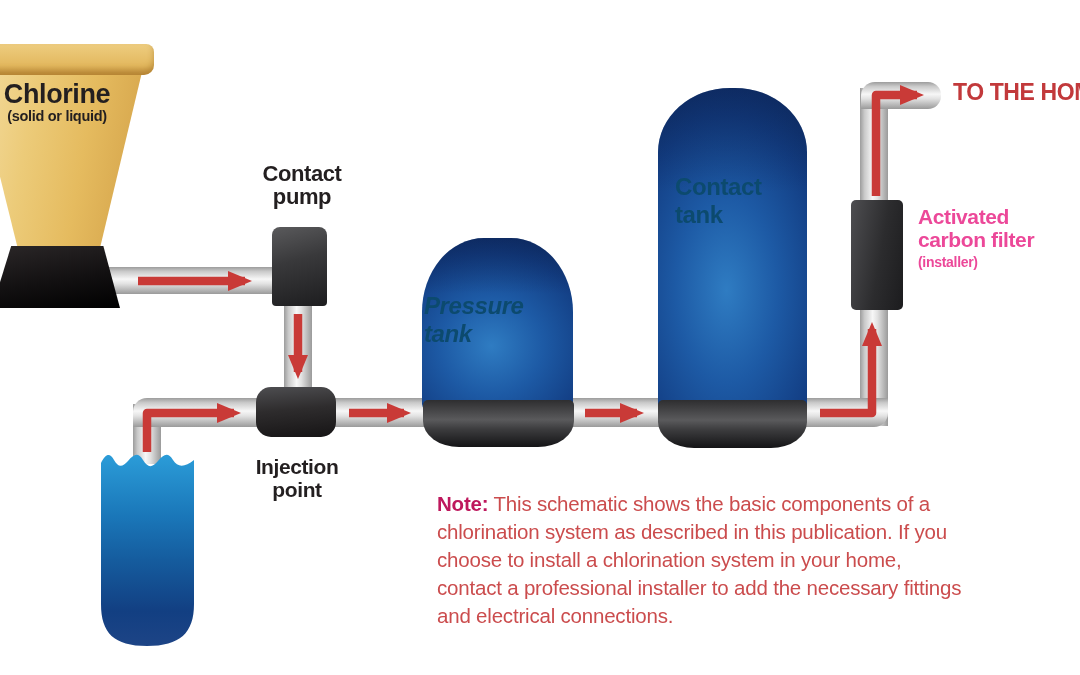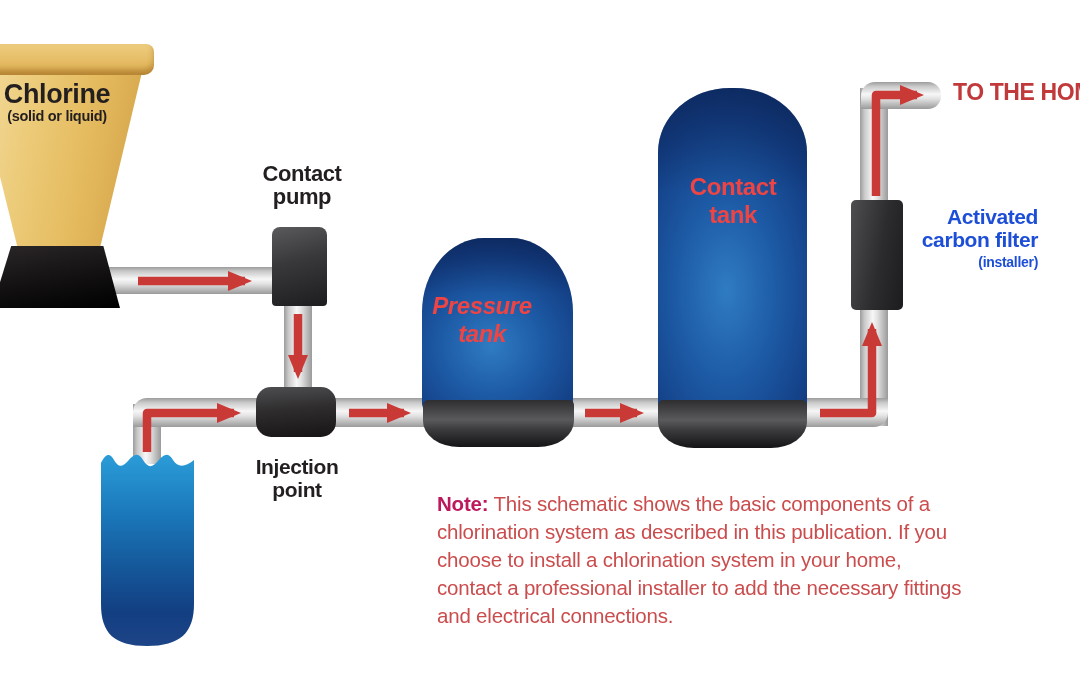--- a/index.html
+++ b/index.html
@@ -19,21 +19,21 @@
   
   .dark-box{background:linear-gradient(165deg,#5a5a5c 0%,#39393b 42%,#1d1d1f 100%);}
   .tank-body{
     background:radial-gradient(ellipse 90% 75% at 46% 62%, #2f7cc2 0%, #1d5aa5 38%, #133f85 72%, #0e2f68 100%);
   }
   .tank-body::after{content:"";position:absolute;inset:0;border-radius:inherit;
     background:linear-gradient(180deg,rgba(8,20,60,.38),rgba(8,20,60,0) 32%);}
   .tank-base{background:linear-gradient(180deg,#2e2e30 0%,#5a5a5c 42%,#3c3c3e 62%,#141416 100%);}
   
   .lbl{color:#231f20;font-weight:bold;text-align:center;letter-spacing:-0.4px;}
-  .lbl-white{color:#ef4444;font-weight:bold;text-align:center;letter-spacing:-0.4px;}
+  .lbl-white{color:#0c4a6e;font-weight:bold;text-align:left;letter-spacing:-0.4px;}
   .sub{font-weight:600;letter-spacing:-0.3px;}
   .tohome{color:#c2393b;font-weight:bold;font-size:23px;white-space:nowrap;letter-spacing:-0.4px;}
   .note{font-size:20.5px;line-height:28px;color:#cb4c4d;letter-spacing:-0.2px;}
   .note .nb{font-weight:bold;color:#be185d;}
 </style>
 </head>
 <body>
 
 <div id="stage">
 
@@ -113,21 +113,21 @@
 
     <div class="abs lbl" style="left:236px;top:162px;width:132px;font-size:22px;line-height:23px;">Contact pump</div>
 
     <div class="abs lbl" style="left:242px;top:446px;width:110px;font-size:21px;line-height:23px;margin-top:9px;">Injection point</div>
 
 
     <div class="abs lbl-white" style="left:424px;top:292px;width:116px;font-size:24px;line-height:28px;font-style:italic;">Pressure tank</div>
 
     <div class="abs lbl-white" style="left:675px;top:173px;width:116px;font-size:24px;line-height:28px;">Contact tank</div>
 
-    <div class="abs" style="left:918px;top:205px;width:120px;text-align:right;color:#1d4ed8;">
+    <div class="abs" style="left:918px;top:205px;width:120px;text-align:left;color:#ec4899;">
       <div style="font-size:21px;line-height:23px;font-weight:bold;letter-spacing:-0.4px;">Activated carbon filter</div>
       <div class="sub" style="font-size:14px;line-height:16px;margin-top:3px;font-weight:600;">(installer)</div>
     </div>
 
     <div class="abs tohome" style="left:953px;top:79px;">TO THE HOME</div>
 
     <div class="abs note" style="left:437px;top:490px;width:526px;">
       <span class="nb">Note:</span>
       <span>This schematic shows the basic components of a chlorination system as described in this publication. If you choose to install a chlorination system in your home, contact a professional installer to add the necessary fittings and electrical connections.</span>
     </div>

